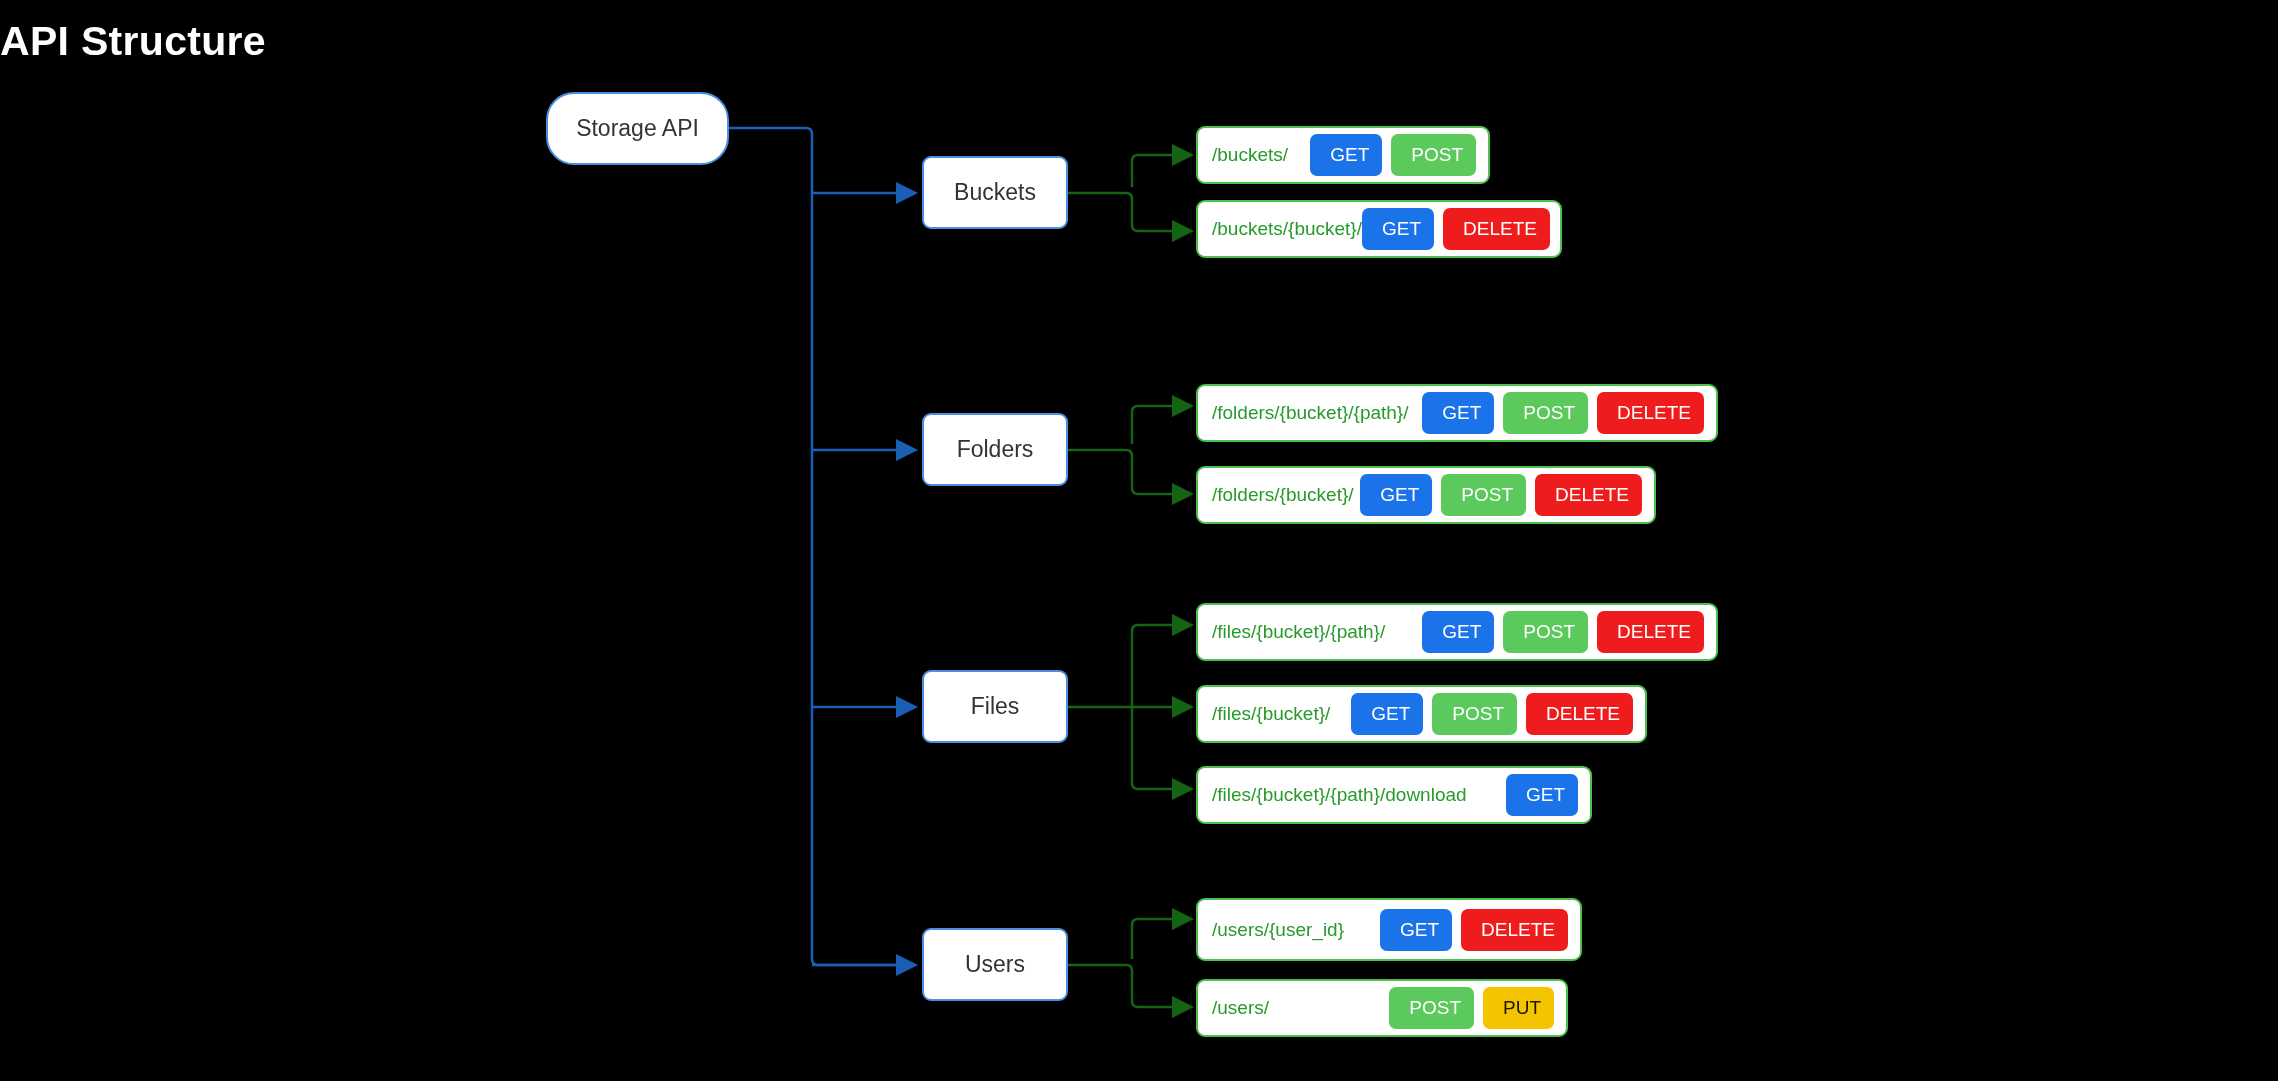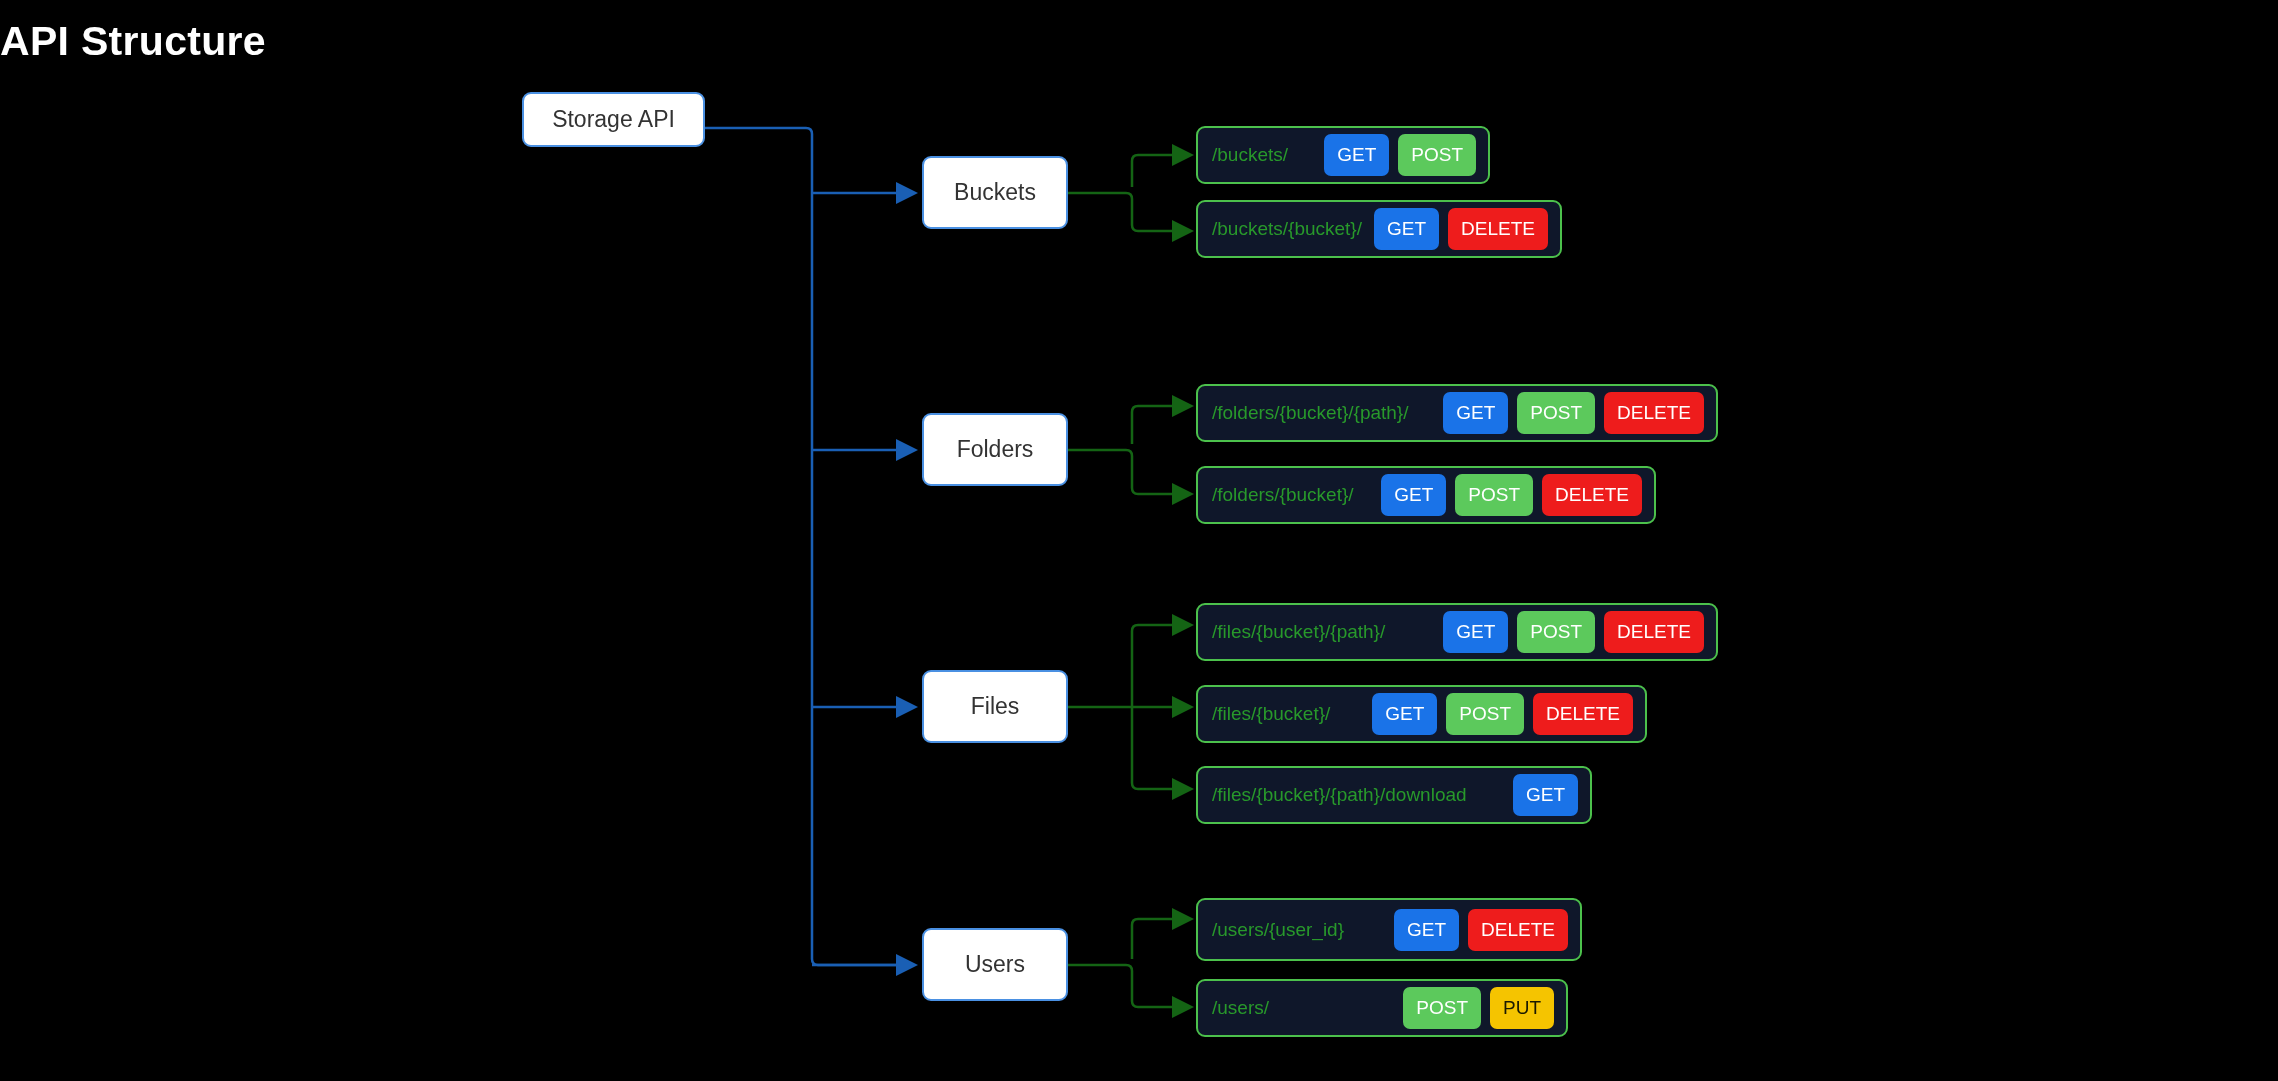--- a/index.html
+++ b/index.html
@@ -45,21 +45,21 @@
     border-radius: 9px;
     display: flex;
     align-items: center;
     justify-content: center;
     color: #333333;
     font-size: 23px;
     box-sizing: border-box;
   }
   .ep {
     position: absolute;
-    background: #0f172a;
+    background: #ffffff;
     border: 2px solid #4cc14c;
     border-radius: 9px;
     box-sizing: border-box;
     display: flex;
     align-items: center;
     padding: 0 12px 0 14px;
   }
   .ep-path {
     color: #28992b;
     font-size: 19px;
@@ -71,21 +71,21 @@
     display: flex;
     align-items: center;
     gap: 9px;
     flex: 0 0 auto;
   }
   .badge {
     border-radius: 7px;
     color: #ffffff;
     font-size: 19px;
     line-height: 1;
-    padding: 11px 13px 12px 13px;
+    padding: 11px 13px 12px 20px;
     display: inline-block;
     white-space: nowrap;
   }
   .badge.m-get    { background: #1a73e8; }
   .badge.m-post   { background: #5cc95c; }
   .badge.m-delete { background: #ee1c1c; }
   .badge.m-put    { background: #f5c400; color: #1a1a00; }
 </style>
 </head>
 <body>
@@ -147,21 +147,21 @@
     <g stroke="#146414" stroke-width="2.5" fill="none">
       <path d="M1068,965 L1126,965 Q1132,965 1132,971 L1132,1001 Q1132,1007 1138,1007"></path>
       <path d="M1132,959 L1132,925 Q1132,919 1138,919"></path>
     </g>
     <g stroke="#146414" stroke-width="2.5" fill="none" marker-end="url(#ah-green)">
       <path d="M1138,919 L1189,919"></path>
       <path d="M1138,1007 L1189,1007"></path>
     </g>
   </svg>
 
-  <div class="node" style="left:522px; top:92px; width:183px; height:55px;">
+  <div class="node" style="left:546px; top:92px; width:183px; height:73px;border-radius:28px;">
     <span>Storage API</span>
   </div>
 
   <div class="node" style="left:922px; top:156px; width:146px; height:73px;">
     <span>Buckets</span>
   </div>
   <div class="node" style="left:922px; top:413px; width:146px; height:73px;">
     <span>Folders</span>
   </div>
   <div class="node" style="left:922px; top:670px; width:146px; height:73px;">

